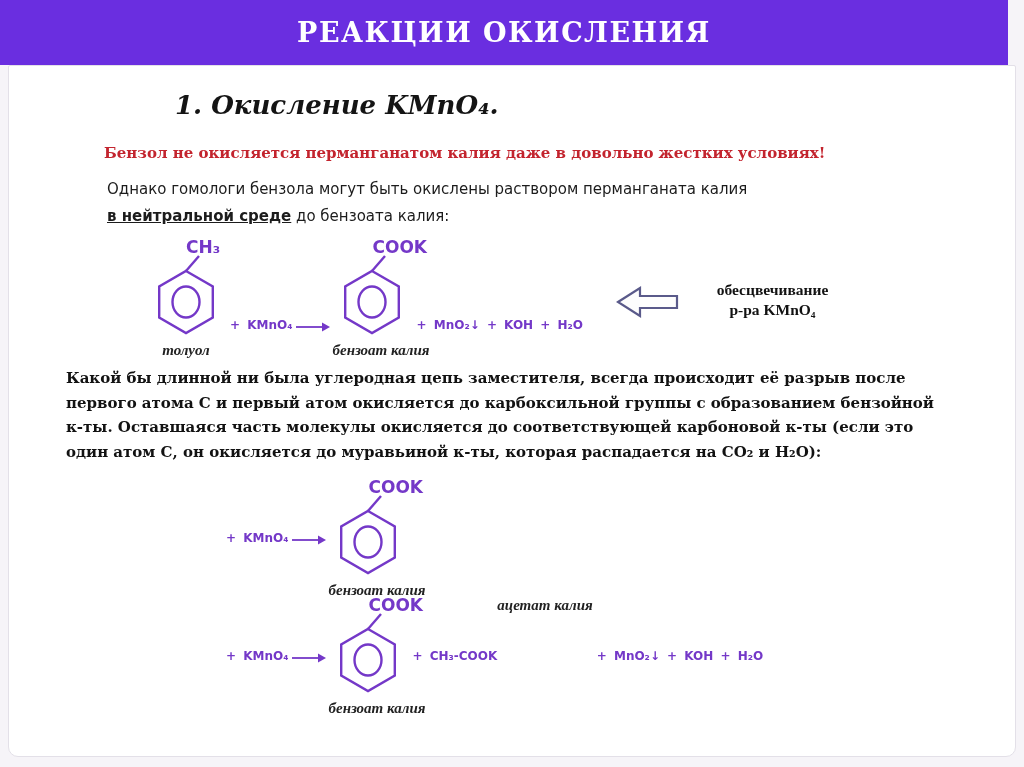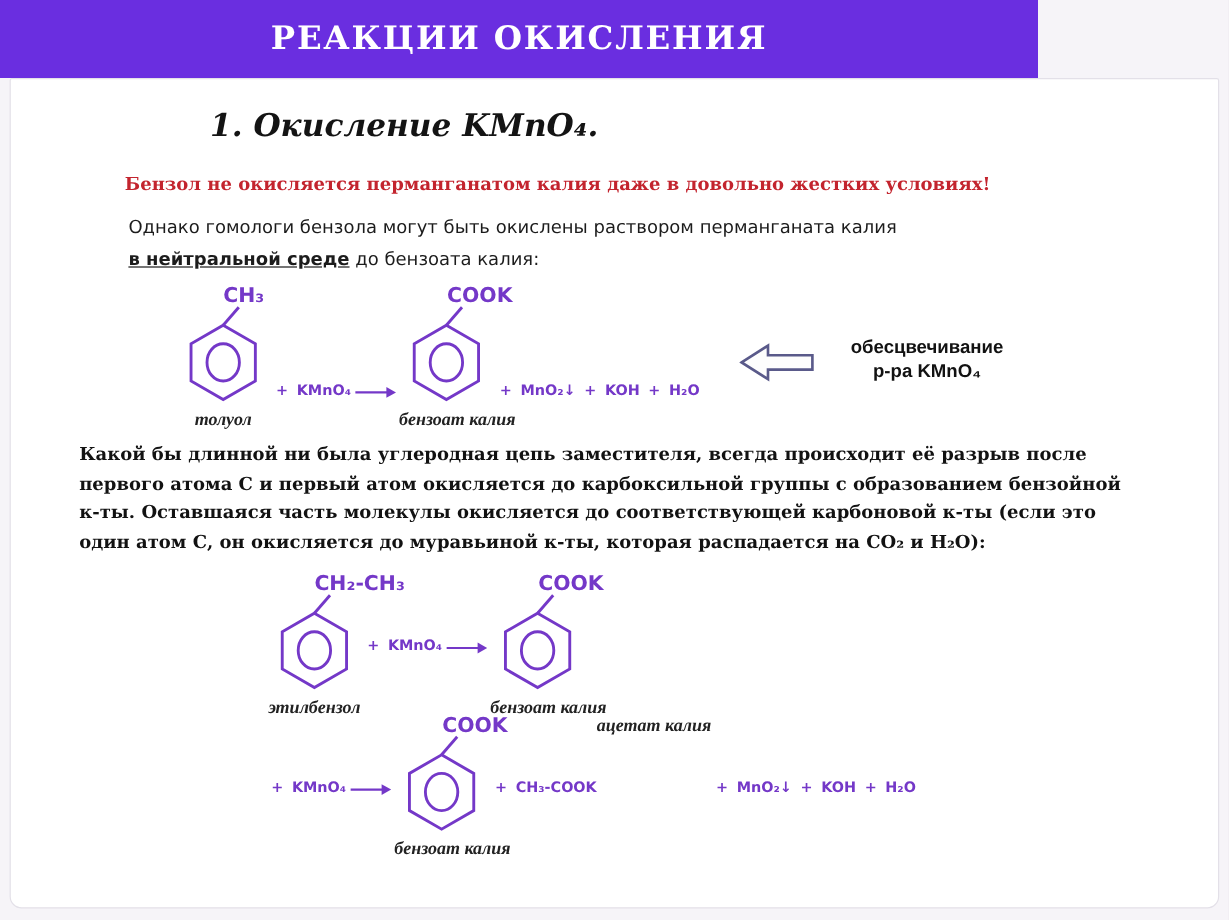--- a/index.html
+++ b/index.html
@@ -1,18 +1,18 @@
 <!DOCTYPE html>
 <html><head>
 <meta charset="utf-8">
 <style>
   html,body{margin:0;padding:0;background:#e9e6ee;}
   .stage{position:relative;width:1024px;height:767px;background:#f6f4f8;overflow:hidden;
          font-family:"DejaVu Sans",sans-serif;}
-  .header{position:absolute;top:0;left:0;width:865px;height:65px;background:#6a2ee0;
+  .header{position:absolute;top:0;left:0;width:1008px;height:65px;background:#6a2ee0;
           display:flex;align-items:center;justify-content:center;}
   .header-title{font-family:"DejaVu Serif",serif;font-weight:bold;font-size:27px;
           color:#ffffff;letter-spacing:1.5px;}
   .card{position:absolute;left:8px;top:65px;width:1006px;height:690px;background:#ffffff;
         border:1px solid #e3e0e8;border-radius:2px 2px 10px 10px;}
   .abs{position:absolute;}
   .heading{left:175px;top:90px;font-family:"DejaVu Serif",serif;font-weight:bold;
            font-size:26px;color:#141414;font-style:italic;}
   .warning{left:104px;top:144px;font-family:"DejaVu Serif",serif;font-weight:bold;
            font-size:15px;color:#c3242e;}
@@ -26,21 +26,21 @@
          color:#7438c8;white-space:nowrap;}
   .ring-svg{display:block;margin-top:15px;}
   .mol-label{width:100%;margin-top:4px;text-align:center;font-family:Liberation Serif, serif;
              font-style:italic;font-weight:bold;font-size:15px;color:#222222;}
   .formula{font-weight:bold;font-size:12px;color:#7438c8;margin-top:54px;word-spacing:3px;}
   .rarr{margin-top:57px;margin-left:4px;margin-right:2px;flex:none;}
   .mleft{margin-left:4px;}
   .prod-group{display:flex;flex-direction:row;align-items:flex-start;margin-left:4px;flex:none;}
   .prod-group .formula{margin-top:54px;}
   .prod-group .mol-label{margin-top:2px;width:auto;}
-  .note{left:690px;top:280px;width:165px;text-align:center;font-family:Liberation Sans, sans-serif;
+  .note{left:690px;top:280px;width:165px;text-align:center;font-family:Liberation Serif, serif;
         font-weight:bold;font-size:15.5px;color:#121212;line-height:20px;}
   .hollow-arrow{left:616px;top:284px;}
   .ring-svg line,.ring-svg polygon,.ring-svg ellipse{stroke:#7438c8;stroke-width:2.4;fill:none;}
   .rarr line{stroke:#7438c8;stroke-width:1.8;}
   .rarr polygon{fill:#7438c8;stroke:none;}
   .hollow-arrow polygon{fill:#fdfdfd;stroke:#5a5a8a;stroke-width:2.2;stroke-linejoin:miter;}
 </style>
 </head>
 <body>
 
@@ -92,29 +92,20 @@
     <polygon points="2,18 24,4 24,12 61,12 61,24 24,24 24,32"></polygon>
   </svg>
   <div class="abs note">
     <span>обесцвечивание</span><br>
     <span>р-ра KMnO₄</span>
   </div>
 
   <div class="abs paragraph">Какой бы длинной ни была углеродная цепь заместителя, всегда происходит её разрыв после первого атома С и первый атом окисляется до карбоксильной группы с образованием бензойной к-ты. Оставшаяся часть молекулы окисляется до соответствующей карбоновой к-ты (если это один атом С, он окисляется до муравьиной к-ты, которая распадается на CO₂ и H₂O):</div>
 
   <div class="rxn-row" style="left:222px;top:477px;">
-    <div class="struct">
-      <div class="subst">CH₂-CH₃</div>
-      <svg class="ring-svg" width="80" height="86" viewBox="0 0 80 86">
-        <line x1="40" y1="19" x2="53" y2="4"></line>
-        <polygon points="40,19 66.8,34.5 66.8,65.5 40,81 13.2,65.5 13.2,34.5"></polygon>
-        <ellipse cx="40" cy="50" rx="13.5" ry="15.5"></ellipse>
-      </svg>
-      <div class="mol-label">этилбензол</div>
-    </div>
     <div class="formula mleft">+ KMnO₄</div>
     <svg class="rarr" width="34" height="12" viewBox="0 0 34 12">
       <line x1="0" y1="6" x2="27" y2="6"></line>
         <polygon points="26,1.5 34,6 26,10.5"></polygon>
     </svg>
     <div class="struct">
       <div class="subst">COOK</div>
       <svg class="ring-svg" width="80" height="86" viewBox="0 0 80 86">
         <line x1="40" y1="19" x2="53" y2="4"></line>
         <polygon points="40,19 66.8,34.5 66.8,65.5 40,81 13.2,65.5 13.2,34.5"></polygon>

